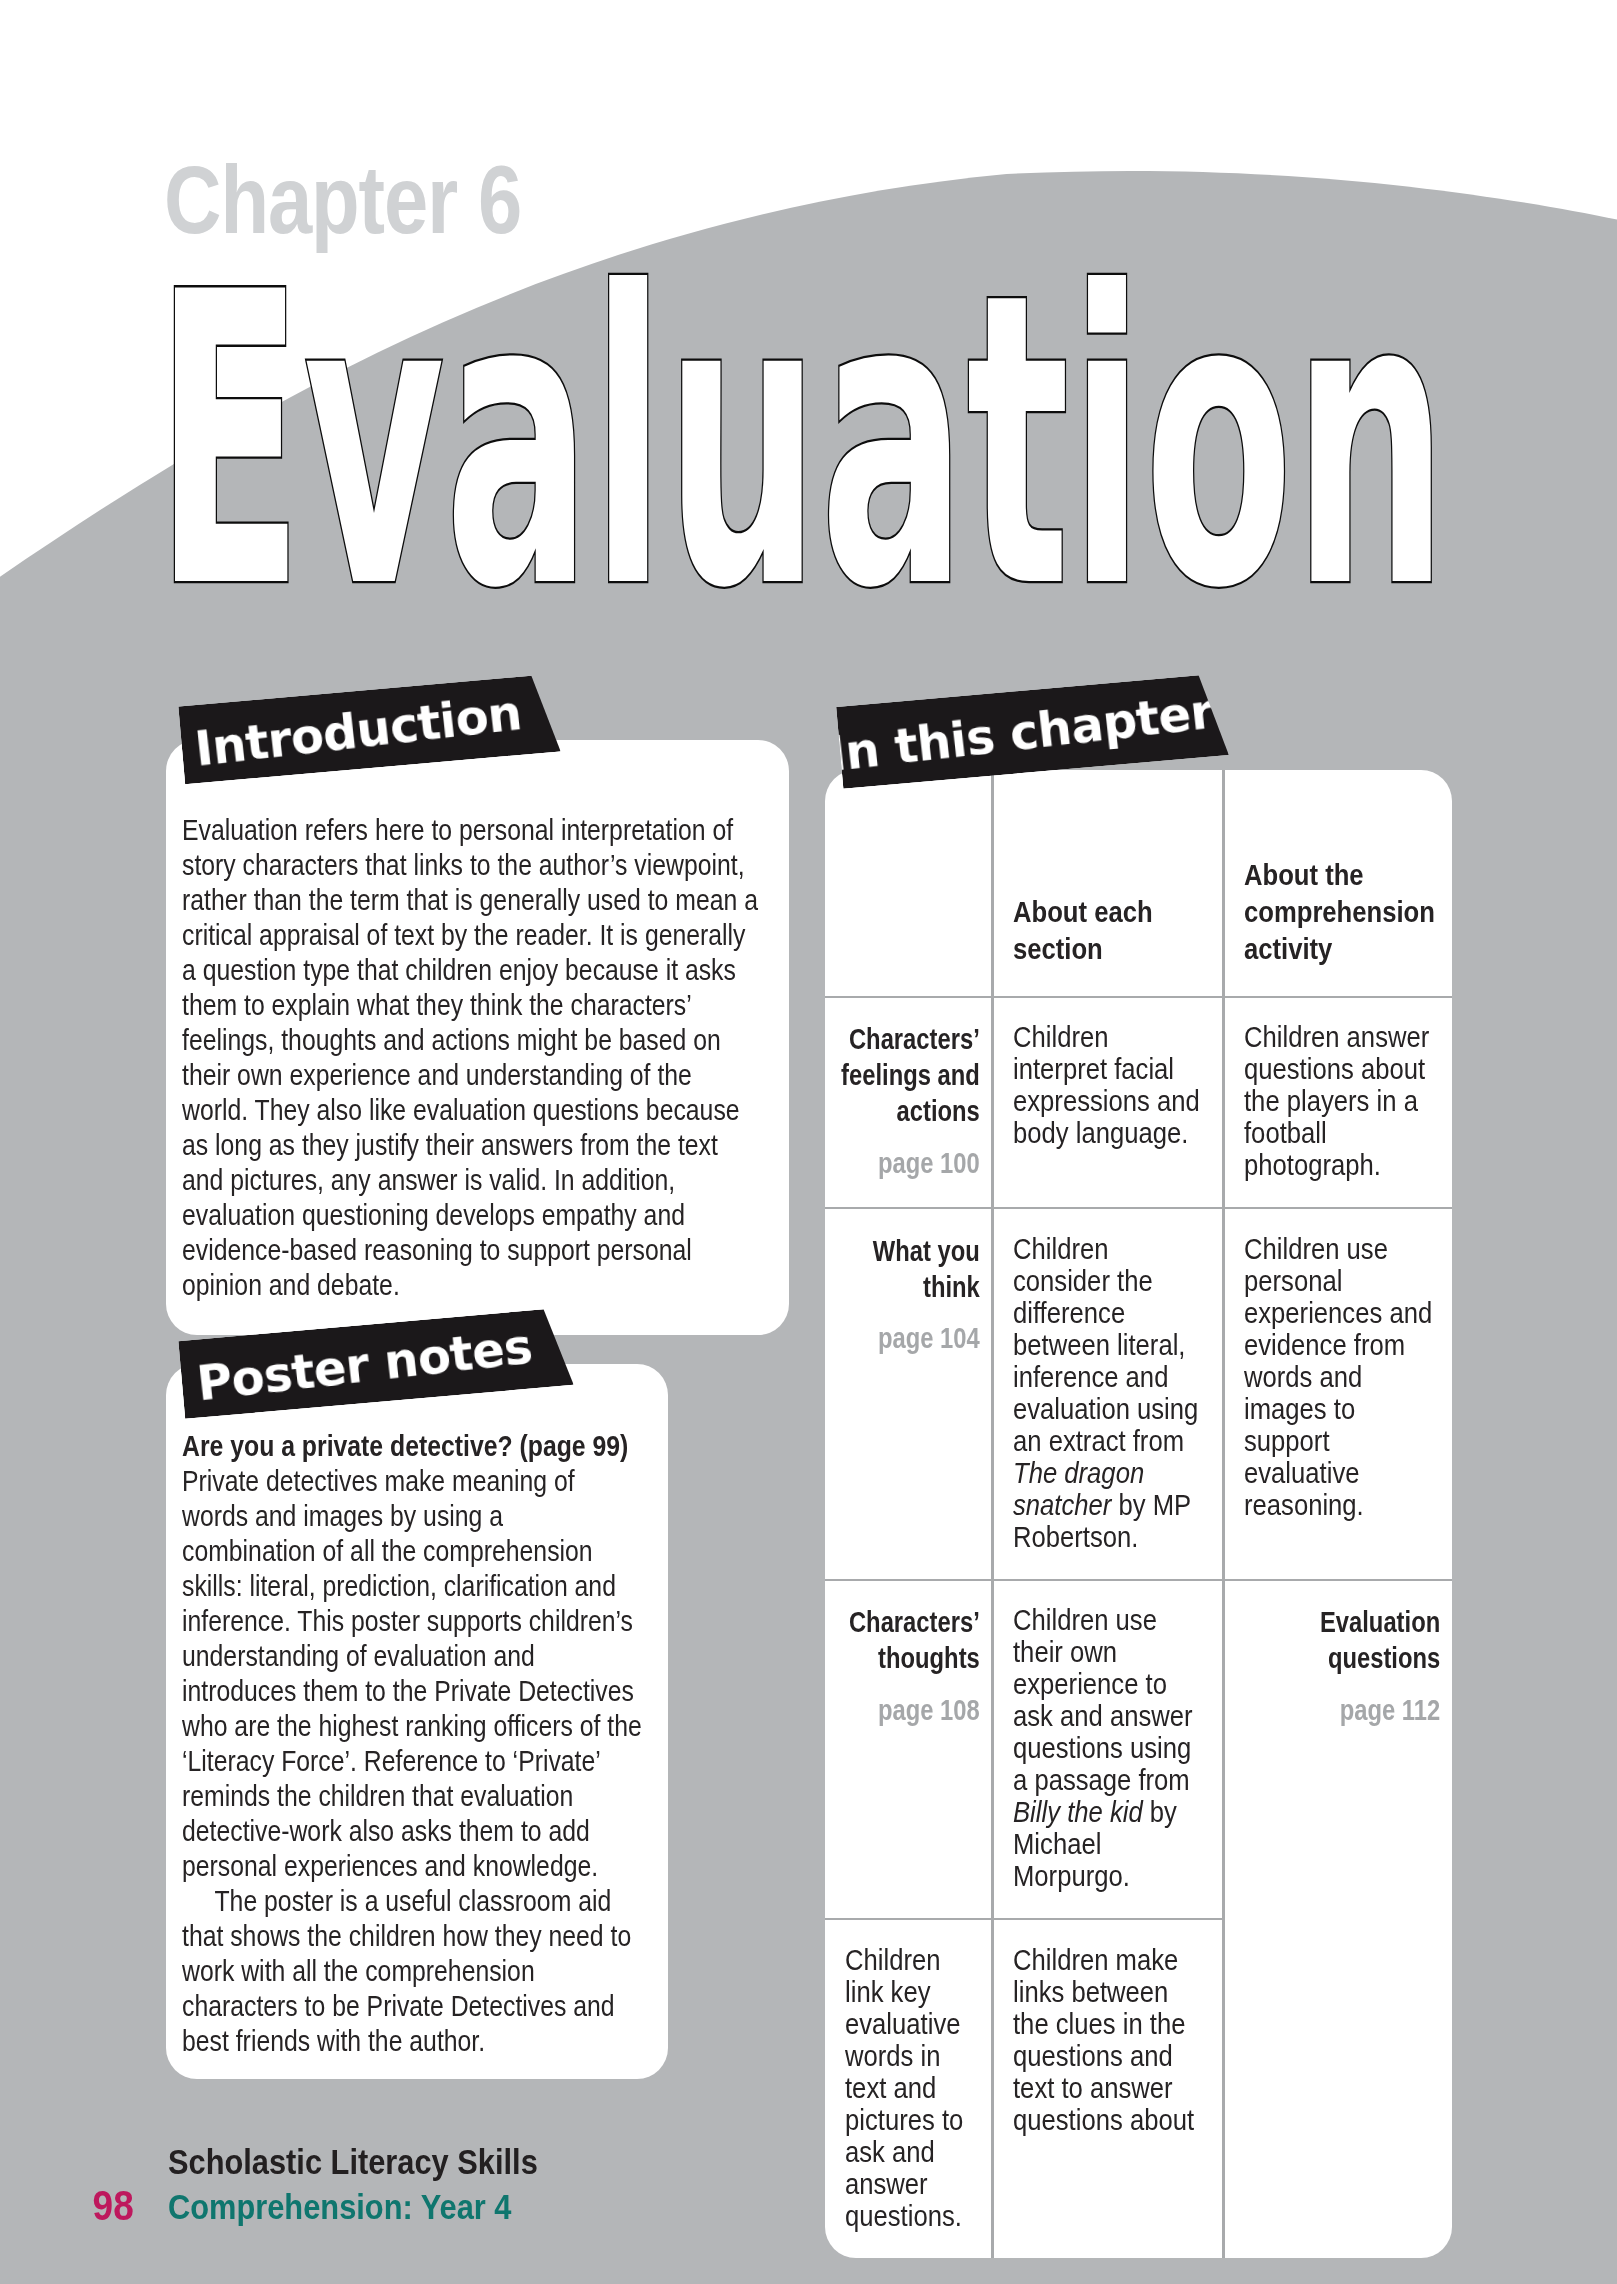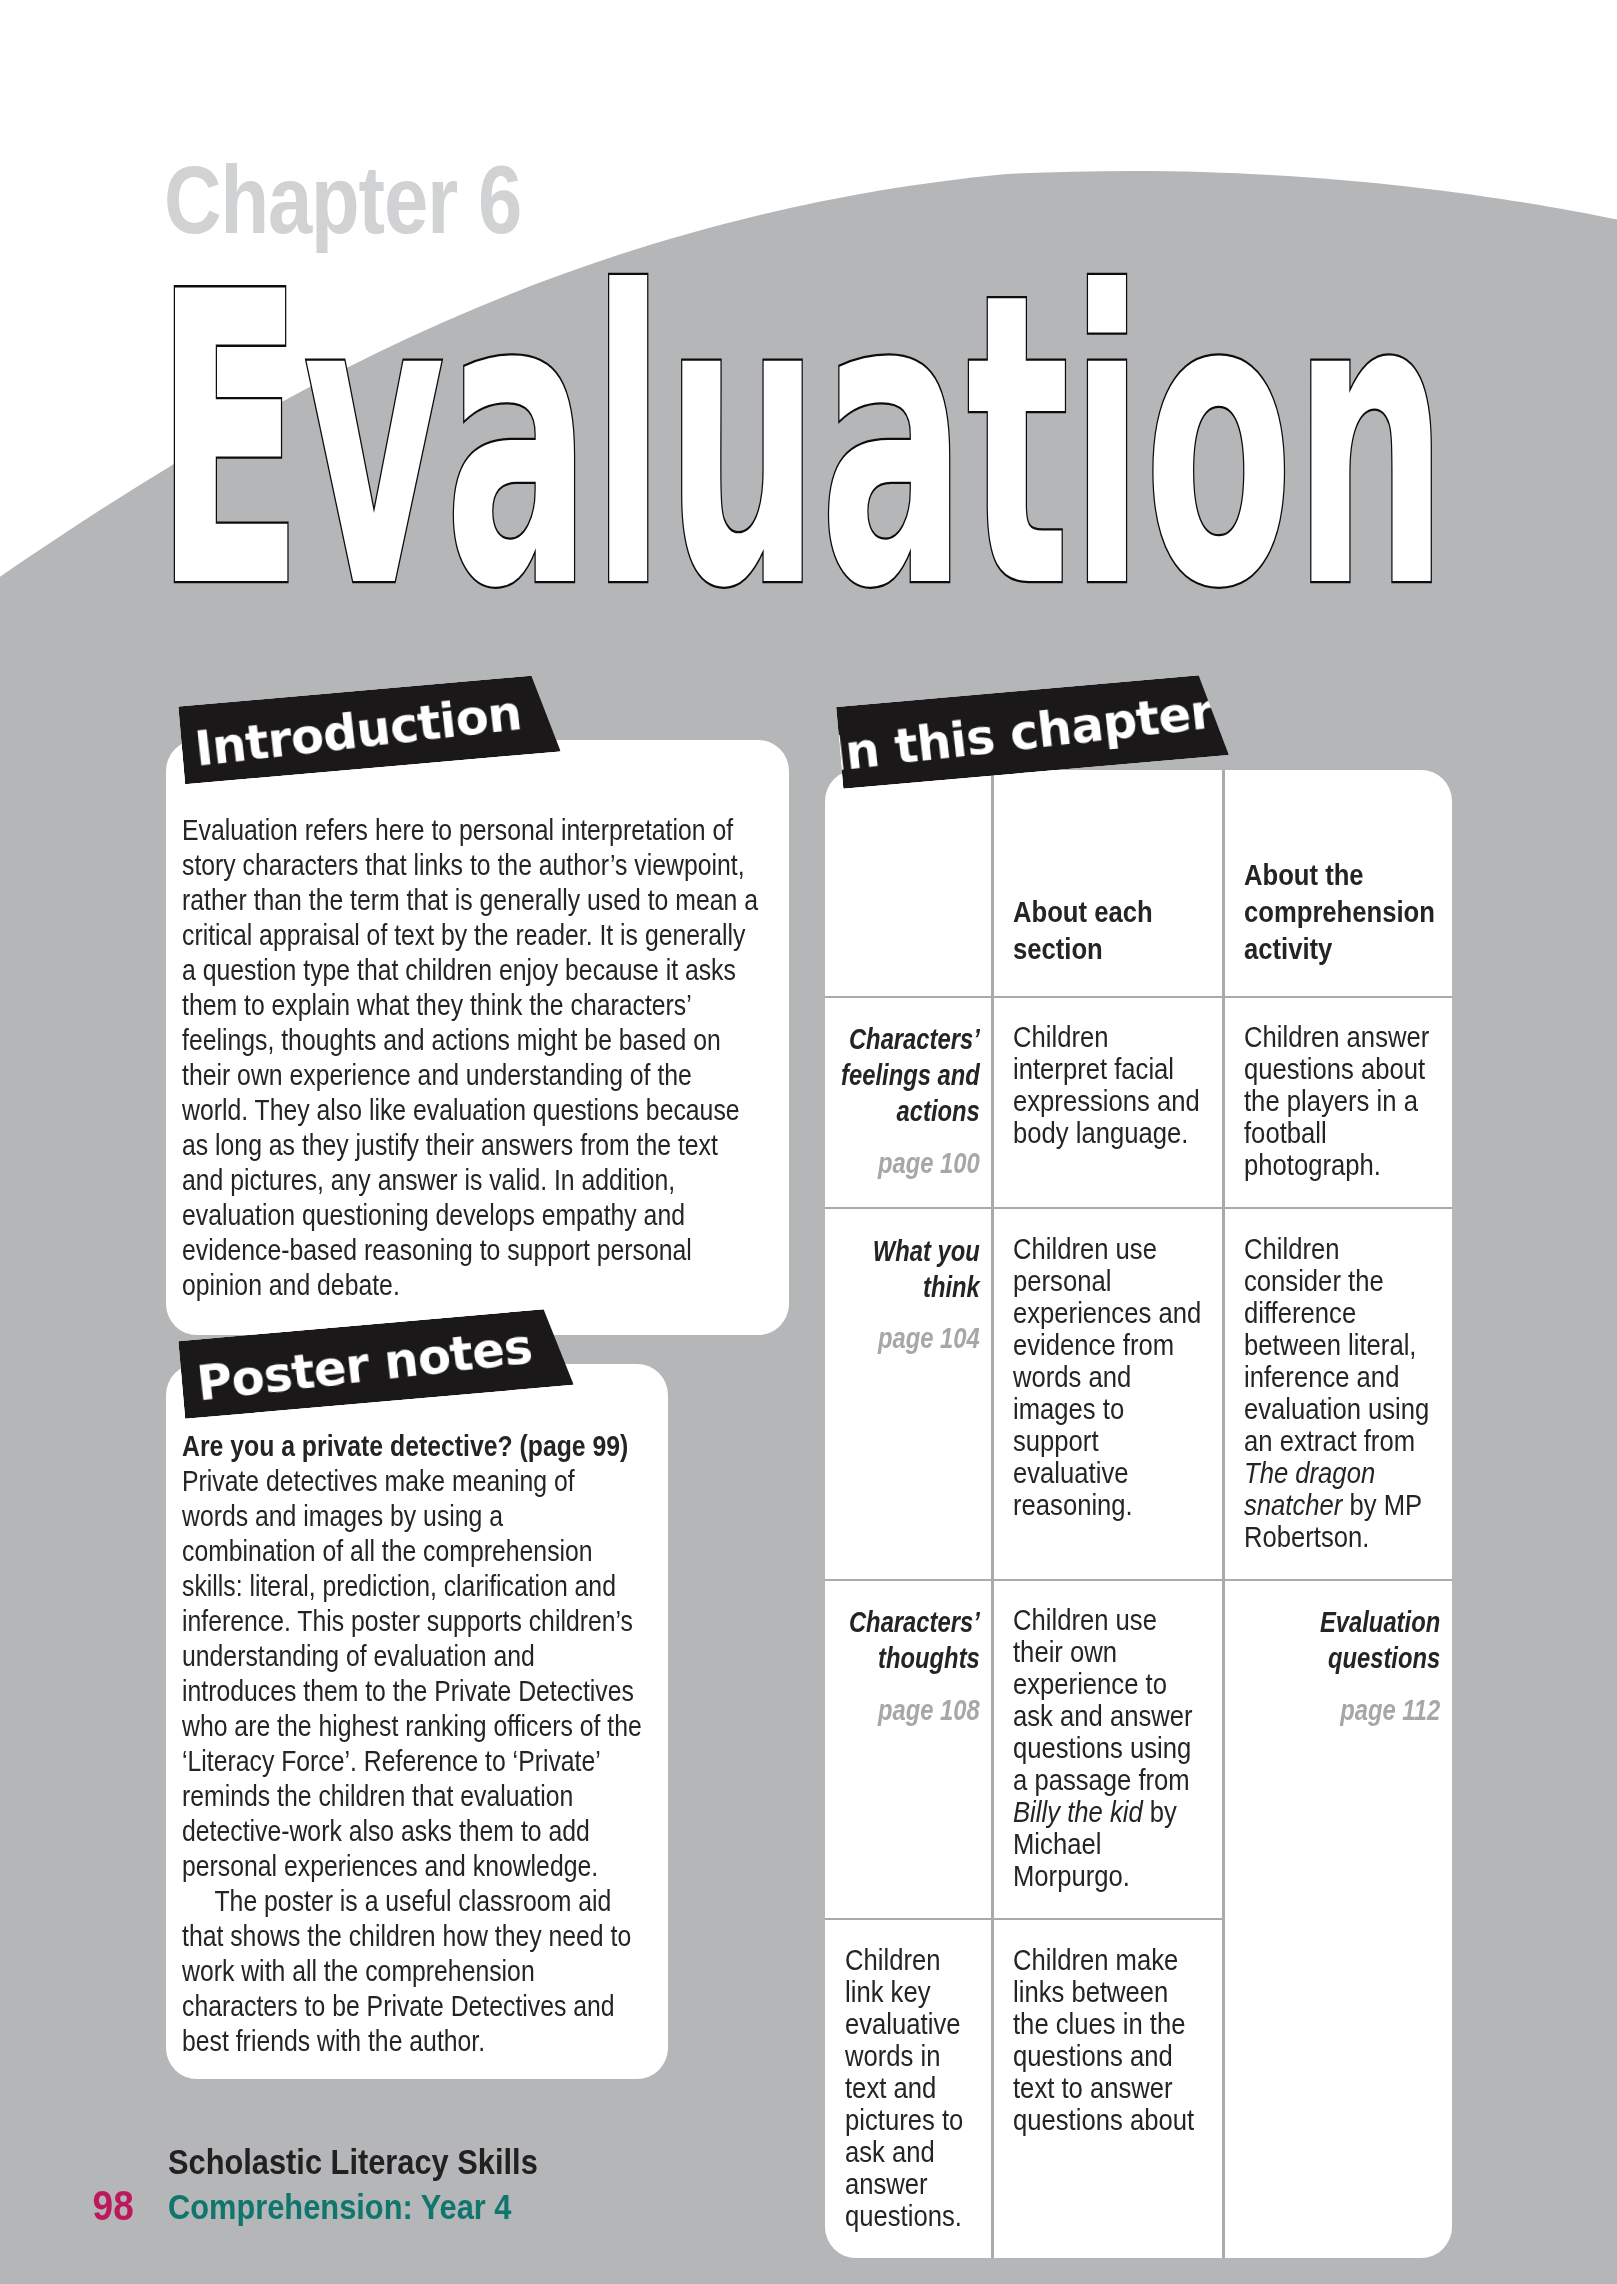--- a/index.html
+++ b/index.html
@@ -73,21 +73,21 @@
   #chapter-table{
     position:relative;z-index:1;display:grid;
     grid-template-columns:168px 231px 229px;
   }
   .cell{min-width:0;}
   .rline{border-top:2.6px solid var(--grid-line);}
   .header-cell{
     min-height:226px;display:flex;flex-direction:column;justify-content:flex-end;
     padding:13px 15.6px 29px 19.5px;font-weight:bold;font-size:30px;line-height:37px;
   }
-  .label-cell{padding:23.4px 13px 19.5px 5.2px;text-align:right;font-style:italic;}
+  .label-cell{padding:23.4px 13px 19.5px 5.2px;text-align:right;}
   .section-label{font-weight:bold;font-size:29px;line-height:36px;}
   .page-ref{font-weight:bold;font-size:29px;line-height:36px;color:var(--muted-gray);margin-top:15.6px;}
   .body-cell{padding:23.4px 15.6px 26px 19.5px;font-size:30px;line-height:32px;}
   .body-cell i{font-style:italic;}
   
   .footer-page-number{
     position:absolute;left:77px;top:2182px;width:57px;z-index:2;
     font-size:42px;font-weight:bold;color:#be185d;text-align:right;
   }
   .footer-series{
@@ -162,24 +162,24 @@
         <div class="cell body-cell rline">
           <div class="cond"><span>Children answer questions about the players in a football photograph.</span></div>
         </div>
         <div class="cell label-cell rline">
           <div class="cond-r">
             <div class="section-label">What you think</div>
             <div class="page-ref">page 104</div>
           </div>
         </div>
         <div class="cell body-cell rline">
+          <div class="cond"><span>Children consider the difference between literal, inference and evaluation using an extract from </span><i>The dragon snatcher</i><span> by MP Robertson.</span></div>
+        </div>
+        <div class="cell body-cell rline">
           <div class="cond">Children use personal experiences and evidence from words and images to support evaluative reasoning.</div>
-        </div>
-        <div class="cell body-cell rline">
-          <div class="cond"><span>Children consider the difference between literal, inference and evaluation using an extract from </span><i>The dragon snatcher</i><span> by MP Robertson.</span></div>
         </div>
         <div class="cell label-cell rline">
           <div class="cond-r">
             <div class="section-label">Characters’ thoughts</div>
             <div class="page-ref">page 108</div>
           </div>
         </div>
         <div class="cell body-cell rline">
           <div class="cond"><span>Children use their own experience to ask and answer questions using a passage from </span><i>Billy the kid</i><span> by Michael Morpurgo.</span></div>
         </div>

